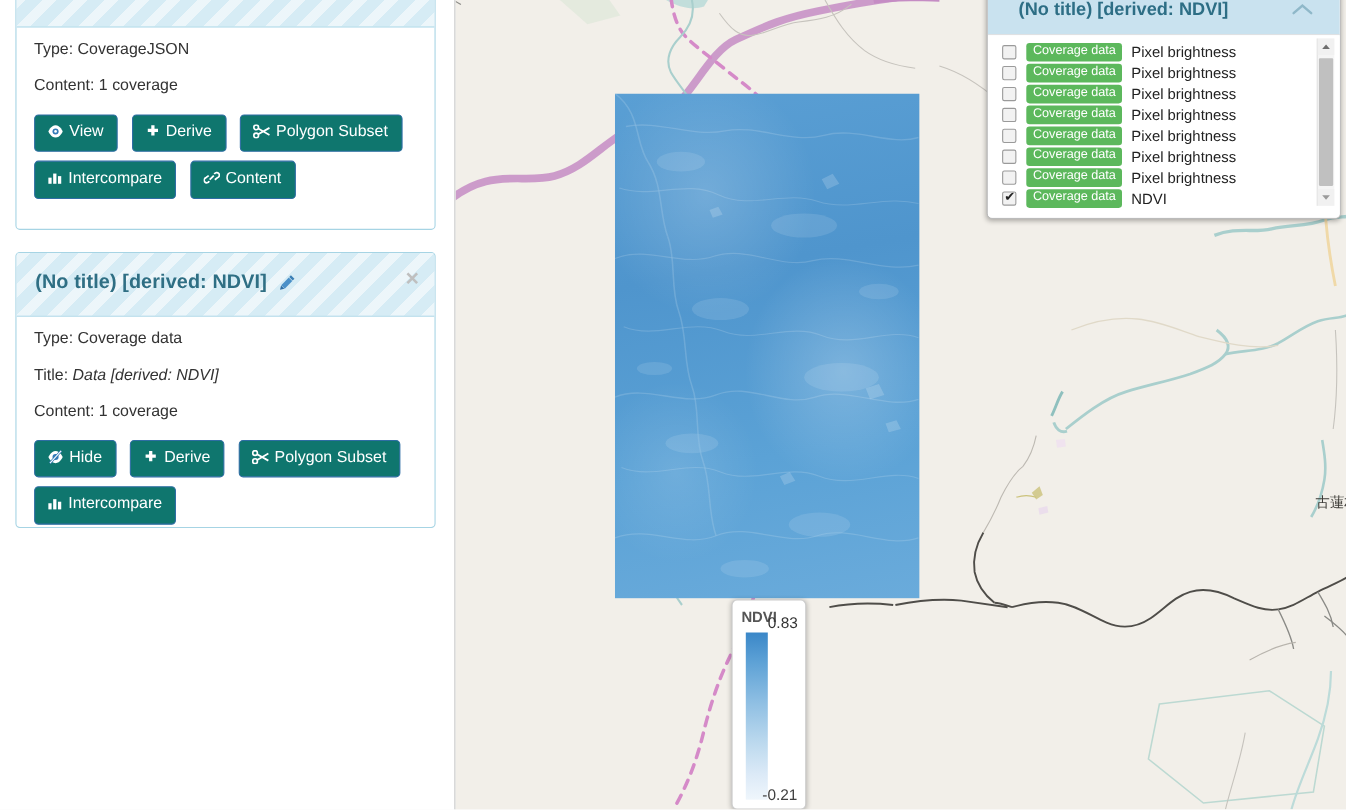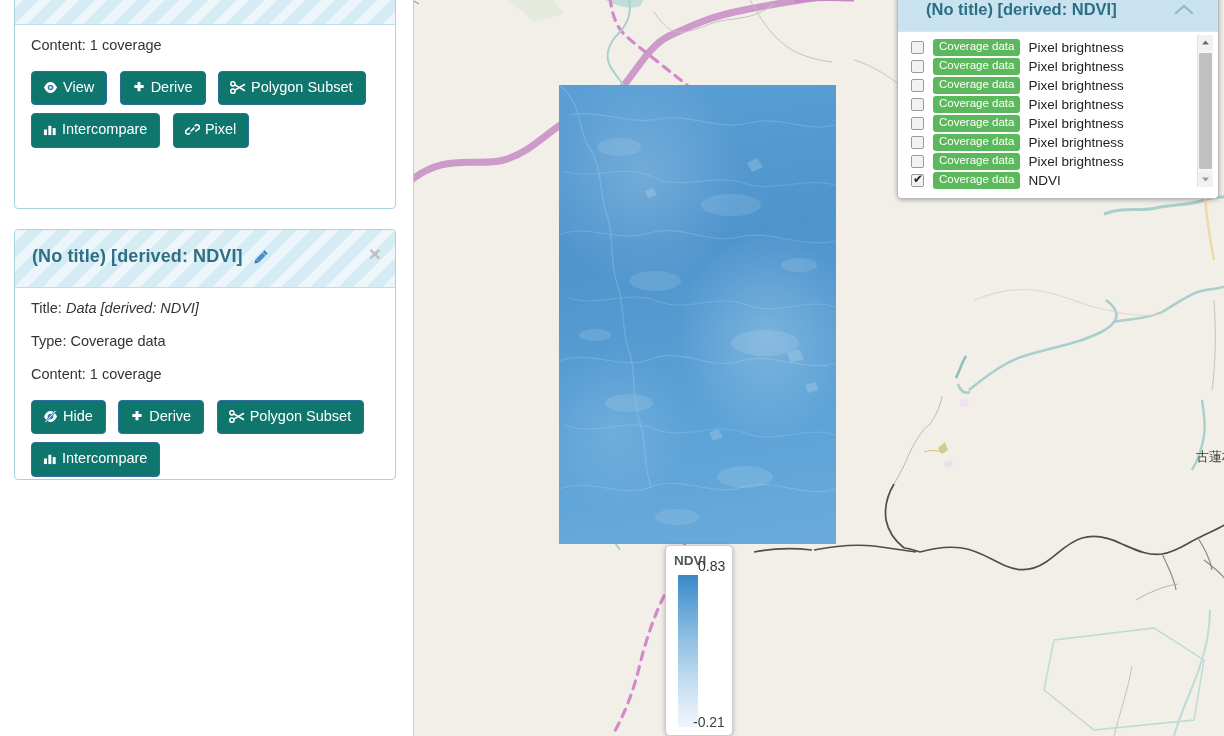--- a/index.html
+++ b/index.html
@@ -517,20 +517,24 @@
       </div>
     </div>
   </div>
 
   <div id="sidebar">
 
     <div class="panel" id="panel-data">
       <div class="panel-head"></div>
       <div class="panel-body">
         <p class="meta-line">
+          <span>Type:</span>
+          <span>CoverageJSON</span>
+        </p>
+        <p class="meta-line">
           <span>Content:</span>
           <span>1 coverage</span>
         </p>
 
         <div class="btn-row">
           <button class="btn">
             <svg width="15" height="13" viewBox="0 0 16 14">
               <path d="M8,1 C3.5,1 1,7 1,7 C1,7 3.5,13 8,13 C12.5,13 15,7 15,7 C15,7 12.5,1 8,1 Z" fill="#fff"></path>
               <circle cx="8" cy="7" r="3" fill="#337ab7"></circle>
               <circle cx="8" cy="7" r="1.3" fill="#fff"></circle>
@@ -556,21 +560,21 @@
               <rect x="0.5" y="7" width="3.2" height="6" fill="#fff"></rect>
               <rect x="5.2" y="3" width="3.2" height="10" fill="#fff"></rect>
               <rect x="9.9" y="5.5" width="3.2" height="7.5" fill="#fff"></rect>
             </svg><span>Intercompare</span>
           </button>
           <button class="btn">
             <svg width="15" height="13" viewBox="0 0 16 14">
               <path d="M6,9 L10,5" stroke="#fff" stroke-width="1.7" fill="none"></path>
               <path d="M5.5,10.5 a2.6,2.6 0 1,1 -3,-3.6 L5,5" fill="none" stroke="#fff" stroke-width="1.7"></path>
               <path d="M10.5,3.5 a2.6,2.6 0 1,1 3,3.6 L11,9" fill="none" stroke="#fff" stroke-width="1.7"></path>
-            </svg><span>Pixel</span>
+            </svg><span>Content</span>
           </button>
         </div>
       </div>
     </div>
 
     <div class="panel" id="panel-ndvi">
       <div class="panel-head">
         <div class="title">
           <span>(No title) [derived: NDVI]</span>
           <span class="pencil-icon">
@@ -578,26 +582,26 @@
               <path d="M11.2,1.4 l3.4,3.4 l-1.7,1.7 l-3.4,-3.4 z" fill="#3a7fb5"></path>
               <path d="M9.1,3.6 l3.4,3.4 l-7.3,7.3 l-3.4,-3.4 z" fill="#4a90c8"></path>
               <path d="M1.6,11.2 l3.2,3.2 l-4.2,1 z" fill="#2e6da4"></path>
             </svg>
           </span>
         </div>
         <span class="panel-close">×</span>
       </div>
       <div class="panel-body">
         <p class="meta-line">
+          <span>Type:</span>
+          <span>Coverage data</span>
+        </p>
+        <p class="meta-line">
           <span>Title:</span>
           <span class="val">Data [derived: NDVI]</span>
-        </p>
-        <p class="meta-line">
-          <span>Type:</span>
-          <span>Coverage data</span>
         </p>
         <p class="meta-line">
           <span>Content:</span>
           <span>1 coverage</span>
         </p>
 
         <div class="btn-row">
           <button class="btn">
             <svg width="15" height="13" viewBox="0 0 16 14">
               <path d="M8,1 C3.5,1 1,7 1,7 C1,7 3.5,13 8,13 C12.5,13 15,7 15,7 C15,7 12.5,1 8,1 Z" fill="#fff"></path>

